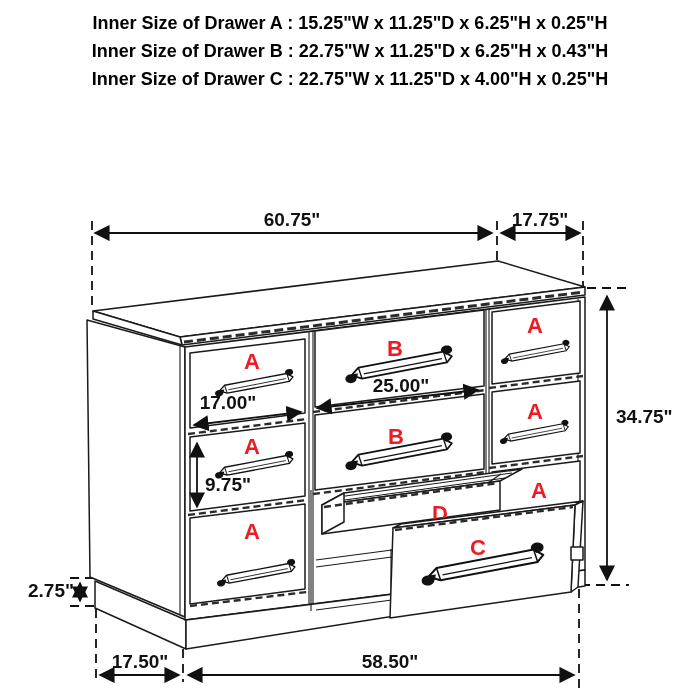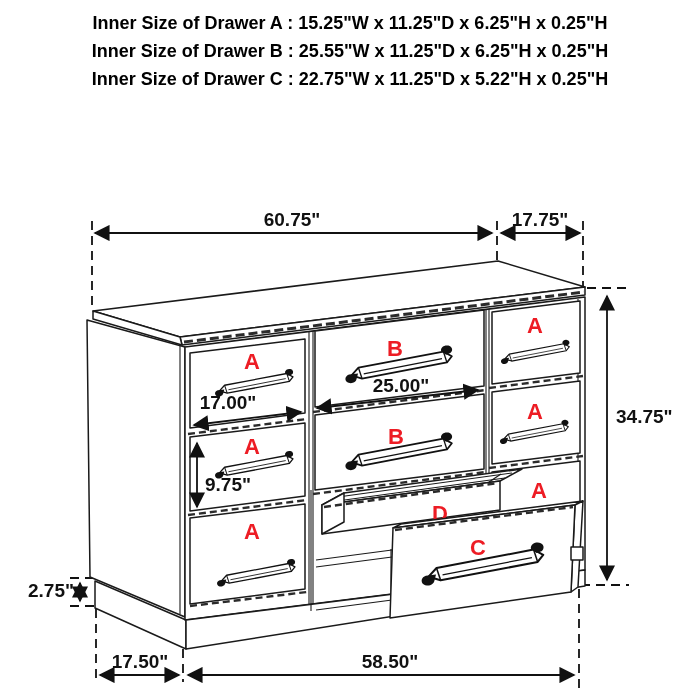--- a/index.html
+++ b/index.html
@@ -19,22 +19,22 @@
   .dimtext{font:bold 19px "Liberation Sans",sans-serif;fill:#111;}
   .redletter{font:bold 22px "Liberation Sans",sans-serif;fill:var(--red);}
 </style>
 </head>
 <body>
 
 <div id="stage">
 
   <div id="title-block">
     <div class="title-line">Inner Size of Drawer A : 15.25"W x 11.25"D x 6.25"H x 0.25"H</div>
-    <div class="title-line">Inner Size of Drawer B : 25.55"W x 11.25"D x 6.25"H x 0.25"H</div>
-    <div class="title-line">Inner Size of Drawer C : 22.75"W x 11.25"D x 5.22"H x 0.25"H</div>
+    <div class="title-line">Inner Size of Drawer B : 22.75"W x 11.25"D x 6.25"H x 0.43"H</div>
+    <div class="title-line">Inner Size of Drawer C : 22.75"W x 11.25"D x 4.00"H x 0.25"H</div>
   </div>
 
   <svg width="700" height="700" viewBox="0 0 700 700">
     <defs>
       <marker id="ah" viewBox="0 0 10 10" refX="9" refY="5" markerWidth="9" markerHeight="9" orient="auto-start-reverse">
         <path d="M0,0 L10,5 L0,10 z" fill="#111"></path>
       </marker>
       <g id="handle">
         <path d="M-44,3 L-37,-3 L40,-8 L47,-3 L42,2 L-35,7 Z" fill="#fff" stroke="#111" stroke-width="1.6" stroke-linejoin="round"></path>
         <path d="M-35,7 L-37,-3" stroke="#111" stroke-width="1.2" fill="none"></path>

